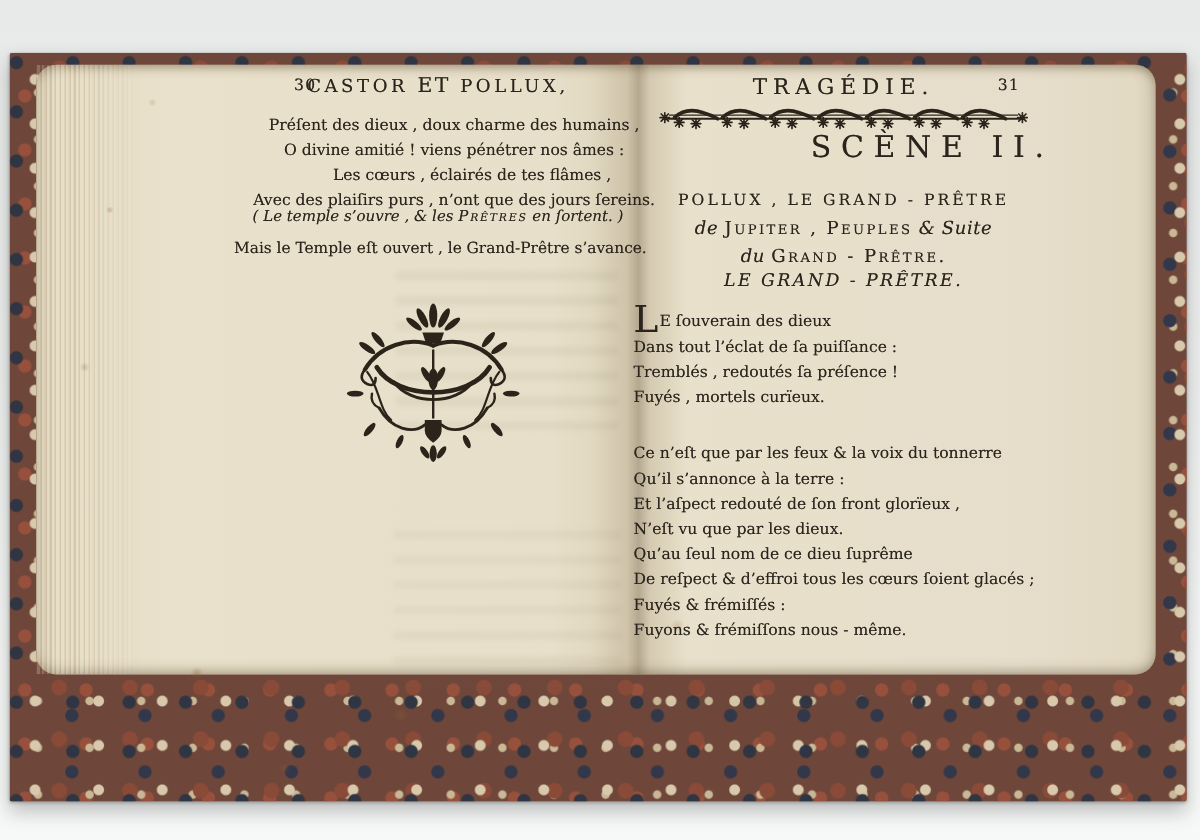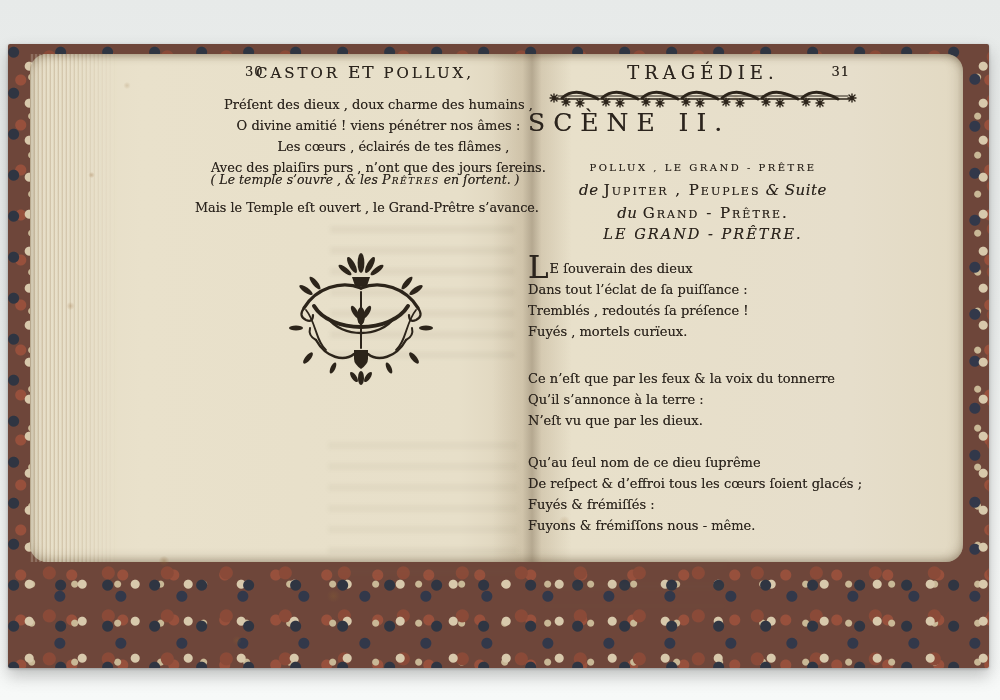--- a/index.html
+++ b/index.html
@@ -62,24 +62,24 @@
   .stage{position:absolute;top:118px;left:0;width:100%;text-align:center;
          font-style:italic;font-size:12.5px;white-space:nowrap;}
   .sc{font-variant:small-caps;letter-spacing:1.5px;}
   .closing{position:absolute;top:146px;left:0;width:100%;text-align:center;
            font-size:12.8px;white-space:nowrap;}
   .ornament{position:absolute;left:256px;top:196px;width:150px;height:142px;}
   .rp-header{position:absolute;top:8px;left:0;width:100%;text-align:center;
              font-size:18px;letter-spacing:5px;}
   .pagenum-r{position:absolute;right:28px;top:10px;font-size:13px;letter-spacing:1px;}
   .band{position:absolute;top:33px;left:20px;}
-  .scene{position:absolute;top:54px;left:0;width:100%;text-align:left;
+  .scene{position:absolute;top:54px;left:0;width:100%;text-align:right;
          font-size:25px;letter-spacing:8px;white-space:nowrap;}
   .cast{position:absolute;top:102px;left:0;width:100%;text-align:center;}
-  .cast .c1{font-size:10px;letter-spacing:2.5px;line-height:23px;white-space:nowrap;}
+  .cast .c1{font-size:13px;letter-spacing:2.5px;line-height:23px;white-space:nowrap;}
   .cast .c2,.cast .c3{font-size:15px;line-height:23px;white-space:nowrap;}
   .cast i{font-style:italic;letter-spacing:.5px;}
   .cast .sc{letter-spacing:2px;}
   .speaker{position:absolute;top:172px;left:0;width:100%;text-align:center;
            font-style:italic;font-size:14.5px;letter-spacing:2px;white-space:nowrap;}
   .stanza{position:absolute;left:0;width:100%;text-align:left;}
   .st1{top:204px;} .st2{top:314px;} .st3{top:398px;}
   .dropcap{font-size:31px;line-height:0;position:relative;top:5px;margin-right:1px;}
   svg .stroke{stroke:#2c241a;fill:none;stroke-linecap:round;}
   svg .fill{fill:#2c241a;stroke:none;}
@@ -201,20 +201,21 @@
         <div class="stanza st1">
           <div class="line"><span class="dropcap">L</span><span>E ſouverain des dieux</span></div>
           <div class="line">Dans tout l’éclat de ſa puiſſance :</div>
           <div class="line">Tremblés , redoutés ſa préſence !</div>
           <div class="line">Fuyés , mortels curïeux.</div>
         </div>
 
         <div class="stanza st2">
           <div class="line">Ce n’eſt que par les feux &amp; la voix du tonnerre</div>
           <div class="line">Qu’il s’annonce à la terre :</div>
+          <div class="line">Et l’aſpect redouté de ſon front glorïeux ,</div>
           <div class="line">N’eſt vu que par les dieux.</div>
         </div>
 
         <div class="stanza st3">
           <div class="line">Qu’au ſeul nom de ce dieu ſuprême</div>
           <div class="line">De reſpect &amp; d’effroi tous les cœurs ſoient glacés ;</div>
           <div class="line">Fuyés &amp; frémiſſés :</div>
           <div class="line">Fuyons &amp; frémiſſons nous - même.</div>
         </div>
       </div>

